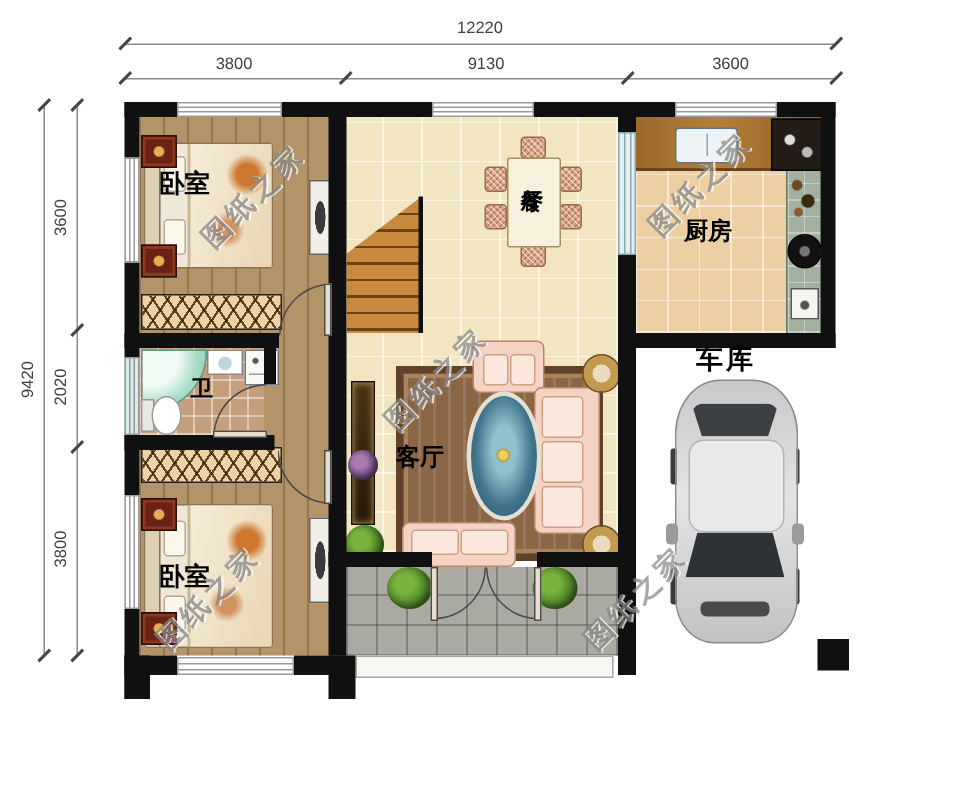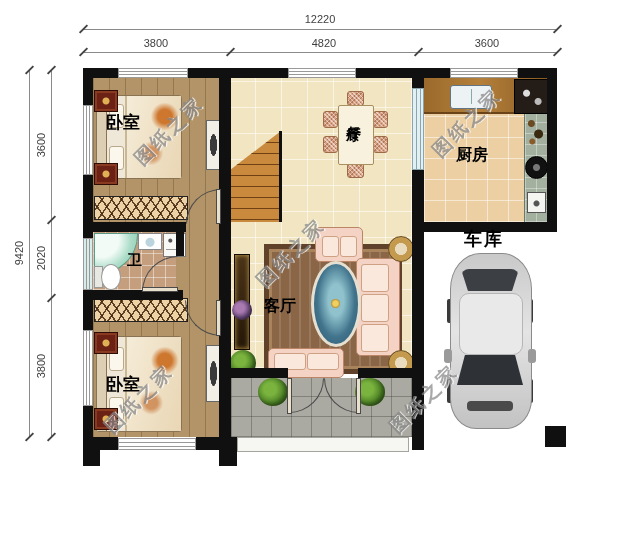--- a/index.html
+++ b/index.html
@@ -82,21 +82,21 @@
   <div class="slash" style="left:78px;top:28px"></div>
   <div class="slash" style="left:552px;top:28px"></div>
   <div class="dim" style="left:295px;top:13px;width:50px;text-align:center">12220</div>
 
   <div class="dimline" style="left:83px;top:52px;width:474px;height:1px"></div>
   <div class="slash" style="left:78px;top:51px"></div>
   <div class="slash" style="left:225px;top:51px"></div>
   <div class="slash" style="left:413px;top:51px"></div>
   <div class="slash" style="left:552px;top:51px"></div>
   <div class="dim" style="left:131px;top:37px;width:50px;text-align:center">3800</div>
-  <div class="dim" style="left:299px;top:37px;width:50px;text-align:center">4820</div>
+  <div class="dim" style="left:299px;top:37px;width:50px;text-align:center">9130</div>
   <div class="dim" style="left:462px;top:37px;width:50px;text-align:center">3600</div>
 
   <div class="dimline" style="left:29px;top:70px;width:1px;height:367px"></div>
   <div class="slash" style="left:24px;top:69px"></div>
   <div class="slash" style="left:24px;top:436px"></div>
   <div class="dim" style="left:-3px;top:247px;width:44px;text-align:center;transform:rotate(-90deg)">9420</div>
 
   <div class="dimline" style="left:51px;top:70px;width:1px;height:367px"></div>
   <div class="slash" style="left:46px;top:69px"></div>
   <div class="slash" style="left:46px;top:219px"></div>

